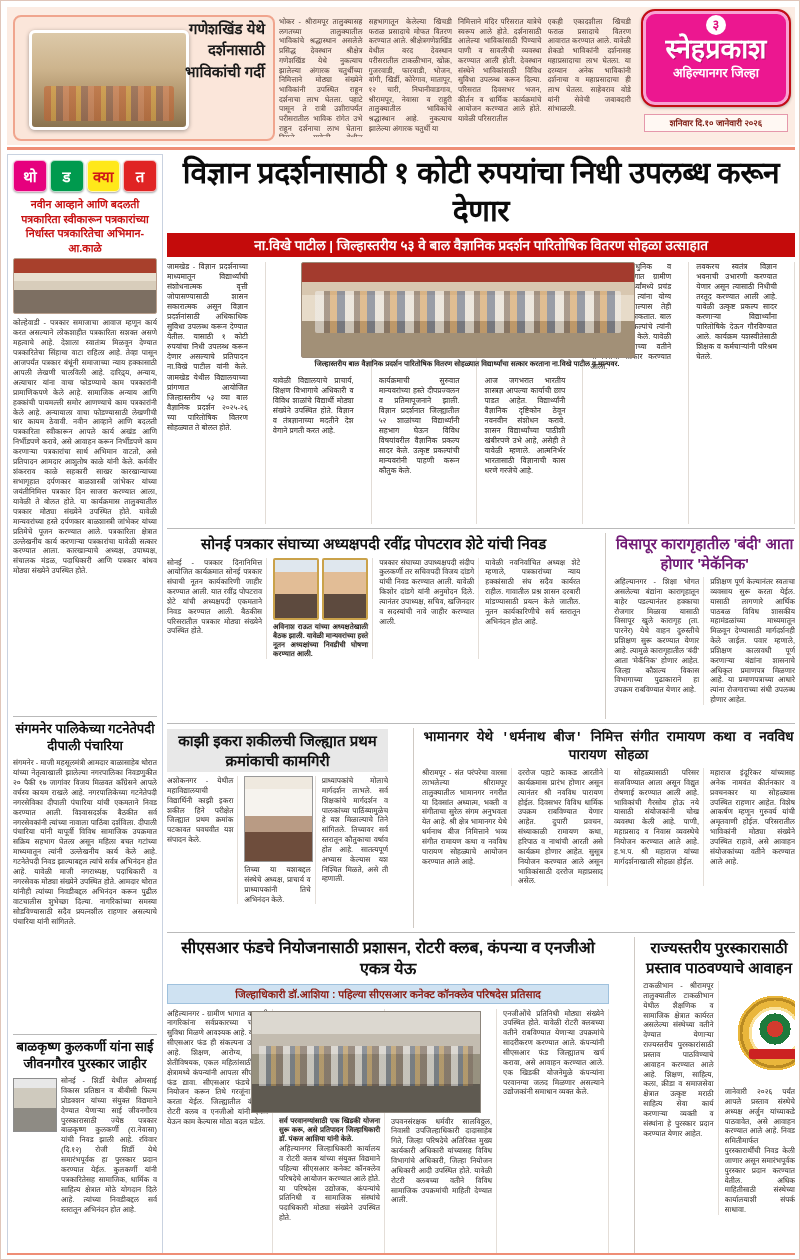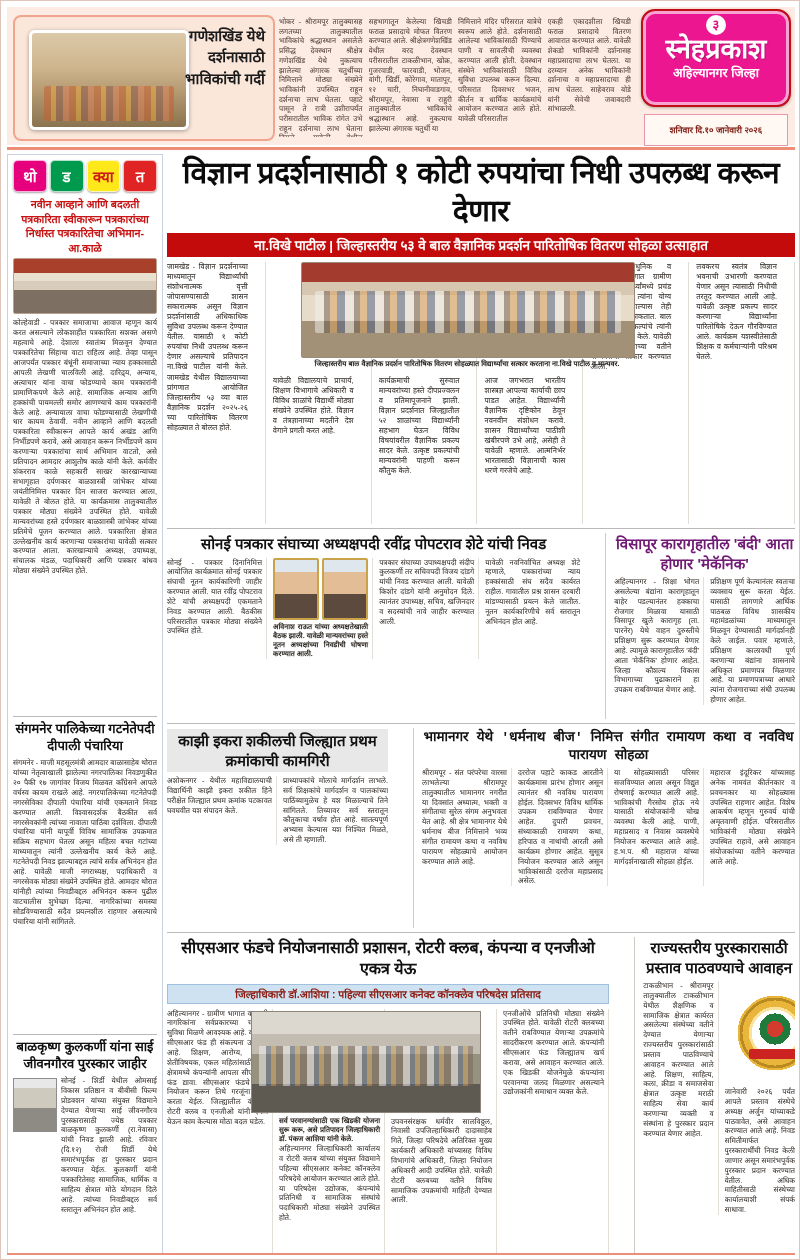--- a/index.html
+++ b/index.html
@@ -9,33 +9,33 @@
   
   .topstrip{position:absolute;left:6px;top:6px;width:788px;height:138px;background:#fcece3;}
   .tl-box{position:absolute;left:6px;top:8px;width:258px;height:122px;background:#fbe6da;
           border:2px solid #f0a58e;border-radius:8px;}
   .tl-photo{position:absolute;left:14px;top:13px;width:154px;height:94px;border:3px solid #fff;
             border-radius:6px;box-shadow:0 1px 4px rgba(0,0,0,.35);
             background:linear-gradient(180deg,#dcc9a9 0%,#cdb48d 38%,#b59a72 62%,#8a734f 100%);}
   .tl-photo::after{content:"";position:absolute;left:8%;bottom:6%;width:84%;height:38%;
             background:repeating-linear-gradient(90deg,#c4602f 0 7px,#e0a23c 7px 12px,#8e5a4b 12px 19px,#d77d55 19px 25px);
             opacity:.55;border-radius:3px;}
-  .tl-head{position:absolute;right:8px;top:8px;width:86px;height:106px;font-size:15px;font-weight:bold;
+  .tl-head{position:absolute;right:8px;top:1px;width:86px;height:106px;font-size:15px;font-weight:bold;
            color:#1a1a1a;text-align:right;line-height:1.42;}
   .strip-cols{position:absolute;left:272px;top:10px;width:352px;height:120px;display:flex;gap:6px;}
   .scol{flex:1;font-size:7.3px;line-height:1.33;text-align:justify;color:#46342c;overflow:hidden;}
   .masthead{position:absolute;left:630px;top:2px;width:158px;height:134px;text-align:center;}
   .mh-box{width:150px;height:98px;margin:0 auto;background:#ec1790;border:2px solid #c20d15;border-radius:14px;
           box-shadow:inset 0 0 0 3px rgba(255,255,255,.6),0 1px 3px rgba(0,0,0,.3);padding-top:3px;box-sizing:border-box;}
   .mh-circle{width:20px;height:20px;margin:1px auto 0;background:#fff;border-radius:50%;color:#e0107f;
              font-weight:bold;font-size:13px;line-height:20px;}
   .mh-title{font-size:27px;font-weight:bold;color:#ffffff;line-height:1.05;text-shadow:1px 1px 0 rgba(0,0,0,.25);}
   .mh-sub{font-size:12.5px;font-weight:bold;color:#ffffff;margin-top:1px;}
   .mh-date{width:142px;margin:7px auto 5px;background:#fff8f3;border:1px solid #e598ab;color:#7c180f;
-           font-size:8.6px;font-weight:bold;padding:9px 0;}
+           font-size:8.6px;font-weight:bold;padding:2px 0;}
   .top-divider{position:absolute;left:6px;top:146px;width:788px;height:3px;background:#ef8e76;}
   
   .sidebar{position:absolute;left:6px;top:153px;width:156px;height:1101px;border:1px solid #c9d2e0;
            box-sizing:border-box;padding:4px 5px;overflow:hidden;}
   .brief-row{display:flex;gap:3px;margin:1px 0 5px;}
   .lbox{flex:1;height:30px;border-radius:5px;display:flex;align-items:center;justify-content:center;
         font-size:15px;font-weight:bold;box-shadow:0 1px 2px rgba(0,0,0,.35);border:1px solid rgba(255,255,255,.7);}
   .lb0{background:#e6007e;color:#fff;} .lb1{background:#009a4e;color:#fff;}
   .lb2{background:#ffe81a;color:#d01818;} .lb3{background:#e02424;color:#fff;}
   .brief-head{color:#c81414;font-weight:bold;font-size:10.8px;line-height:1.35;text-align:center;margin:2px 0 3px;}
@@ -190,20 +190,24 @@
       </div>
     </div>
 
     <div class="hline"></div>
 
     <div class="row row3">
       <div class="kazi">
         <div class="h-section h-graybg">काझी इकरा शकीलची जिल्ह्यात प्रथम क्रमांकाची कामगिरी</div>
         <div class="acols">
           <div class="acol">अशोकनगर - येथील महाविद्यालयाची विद्यार्थिनी काझी इकरा शकील हिने परीक्षेत जिल्ह्यात प्रथम क्रमांक पटकावत घवघवीत यश संपादन केले.</div>
+          <div class="acol">
+            <div class="photo-hijab"></div>
+            <span>तिच्या या यशाबद्दल संस्थेचे अध्यक्ष, प्राचार्य व प्राध्यापकांनी तिचे अभिनंदन केले.</span>
+          </div>
           <div class="acol">प्राध्यापकांचे मोलाचे मार्गदर्शन लाभले. सर्व शिक्षकांचे मार्गदर्शन व पालकांच्या पाठिंब्यामुळेच हे यश मिळाल्याचे तिने सांगितले. तिच्यावर सर्व स्तरातून कौतुकाचा वर्षाव होत आहे. सातत्यपूर्ण अभ्यास केल्यास यश निश्चित मिळते, असे ती म्हणाली.</div>
         </div>
       </div>
       <div class="bhaman vr" style="padding-left:8px;">
         <div class="h-section" style="font-size:13.5px;font-family:Liberation Mono, monospace;">भामानगर येथे 'धर्मनाथ बीज' निमित्त संगीत रामायण कथा व नवविध पारायण सोहळा</div>
         <div class="acols">
           <div class="acol">श्रीरामपूर - संत परंपरेचा वारसा लाभलेल्या श्रीरामपूर तालुक्यातील भामानगर नगरीत या दिवसांत अध्यात्म, भक्ती व संगीताचा सुरेल संगम अनुभवता येत आहे. श्री क्षेत्र भामानगर येथे धर्मनाथ बीज निमित्ताने भव्य संगीत रामायण कथा व नवविध पारायण सोहळ्याचे आयोजन करण्यात आले आहे.</div>
           <div class="acol">दररोज पहाटे काकड आरतीने कार्यक्रमास प्रारंभ होणार असून त्यानंतर श्री नवविध पारायण होईल. दिवसभर विविध धार्मिक उपक्रम राबविण्यात येणार आहेत. दुपारी प्रवचन, संध्याकाळी रामायण कथा, हरिपाठ व नाथांची आरती असे कार्यक्रम होणार आहेत. सुसूत्र नियोजन करण्यात आले असून भाविकांसाठी दररोज महाप्रसाद असेल.</div>
           <div class="acol">या सोहळ्यासाठी परिसर सजविण्यात आला असून विद्युत रोषणाई करण्यात आली आहे. भाविकांची गैरसोय होऊ नये यासाठी संयोजकांनी चोख व्यवस्था केली आहे. पाणी, महाप्रसाद व निवास व्यवस्थेचे नियोजन करण्यात आले आहे. ह.भ.प. श्री महाराज यांच्या मार्गदर्शनाखाली सोहळा होईल.</div>
           <div class="acol">महाराज इंदूरिकर यांच्यासह अनेक नामवंत कीर्तनकार व प्रवचनकार या सोहळ्यास उपस्थित राहणार आहेत. विशेष आकर्षण म्हणून गुरुवर्य यांची अमृतवाणी होईल. परिसरातील भाविकांनी मोठ्या संख्येने उपस्थित राहावे, असे आवाहन संयोजकांच्या वतीने करण्यात आले आहे.</div>

